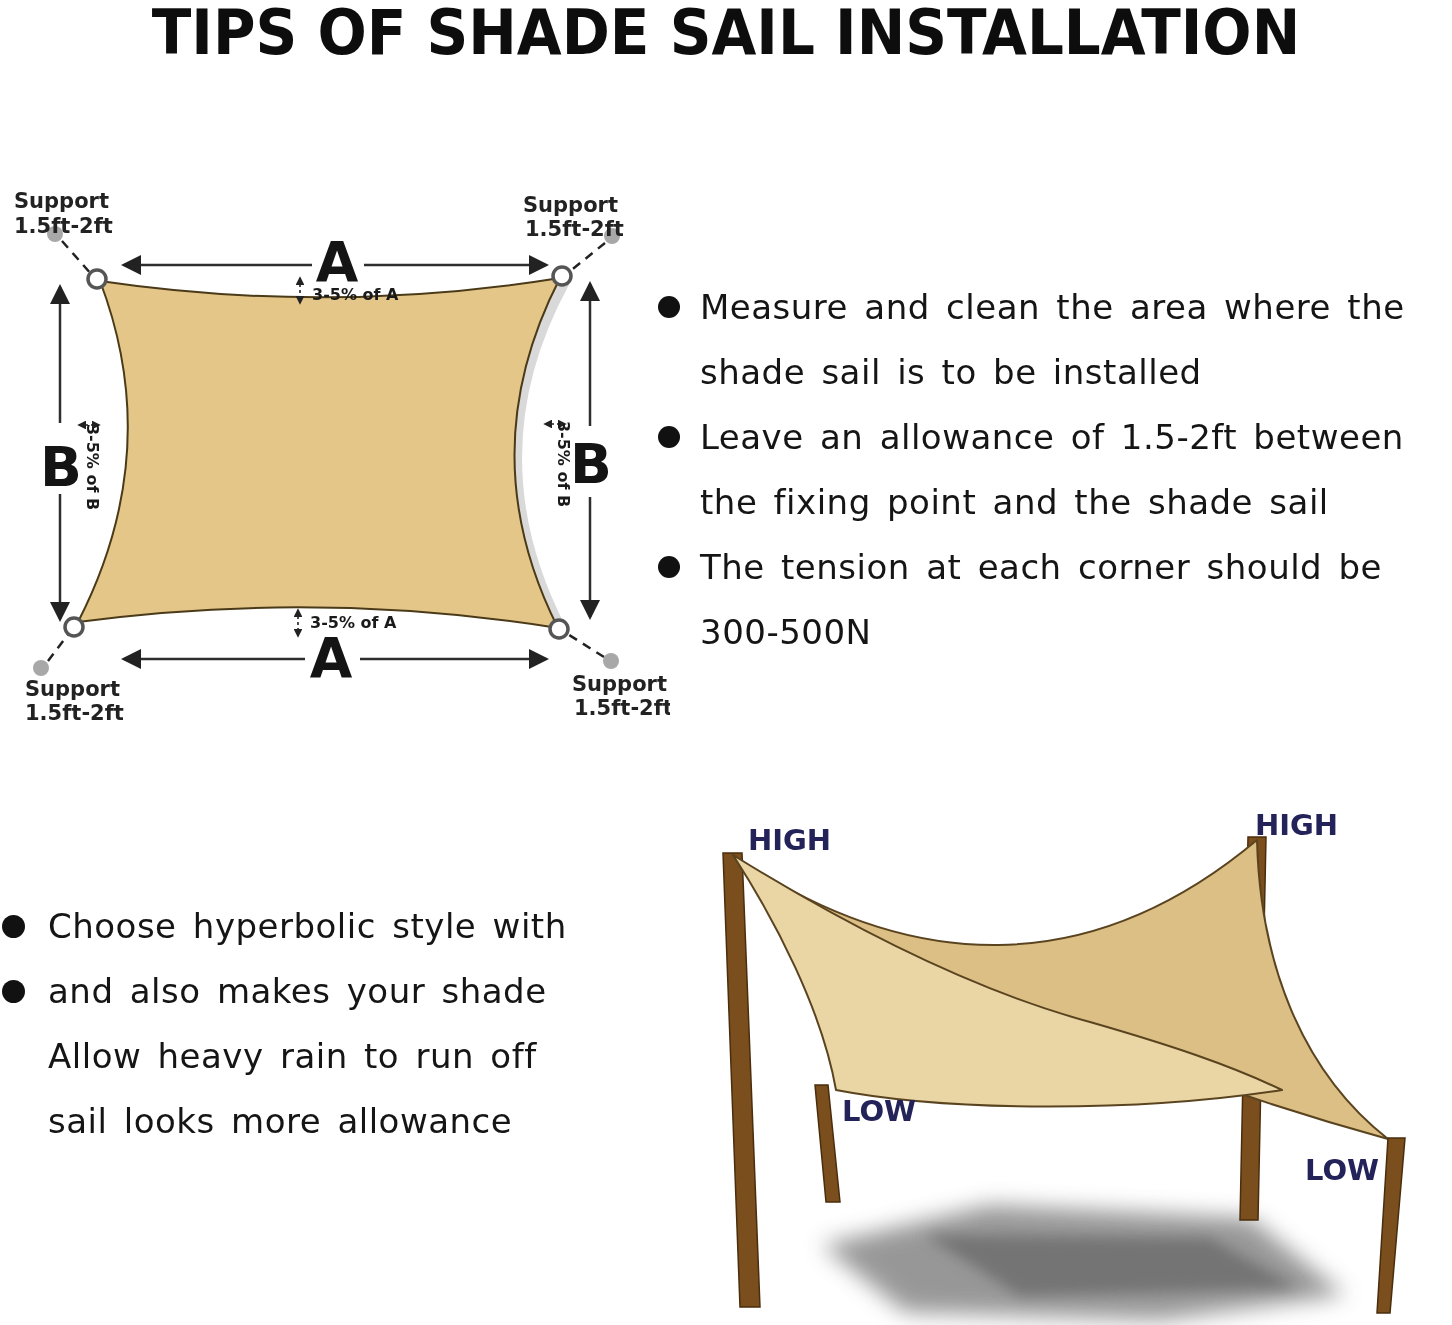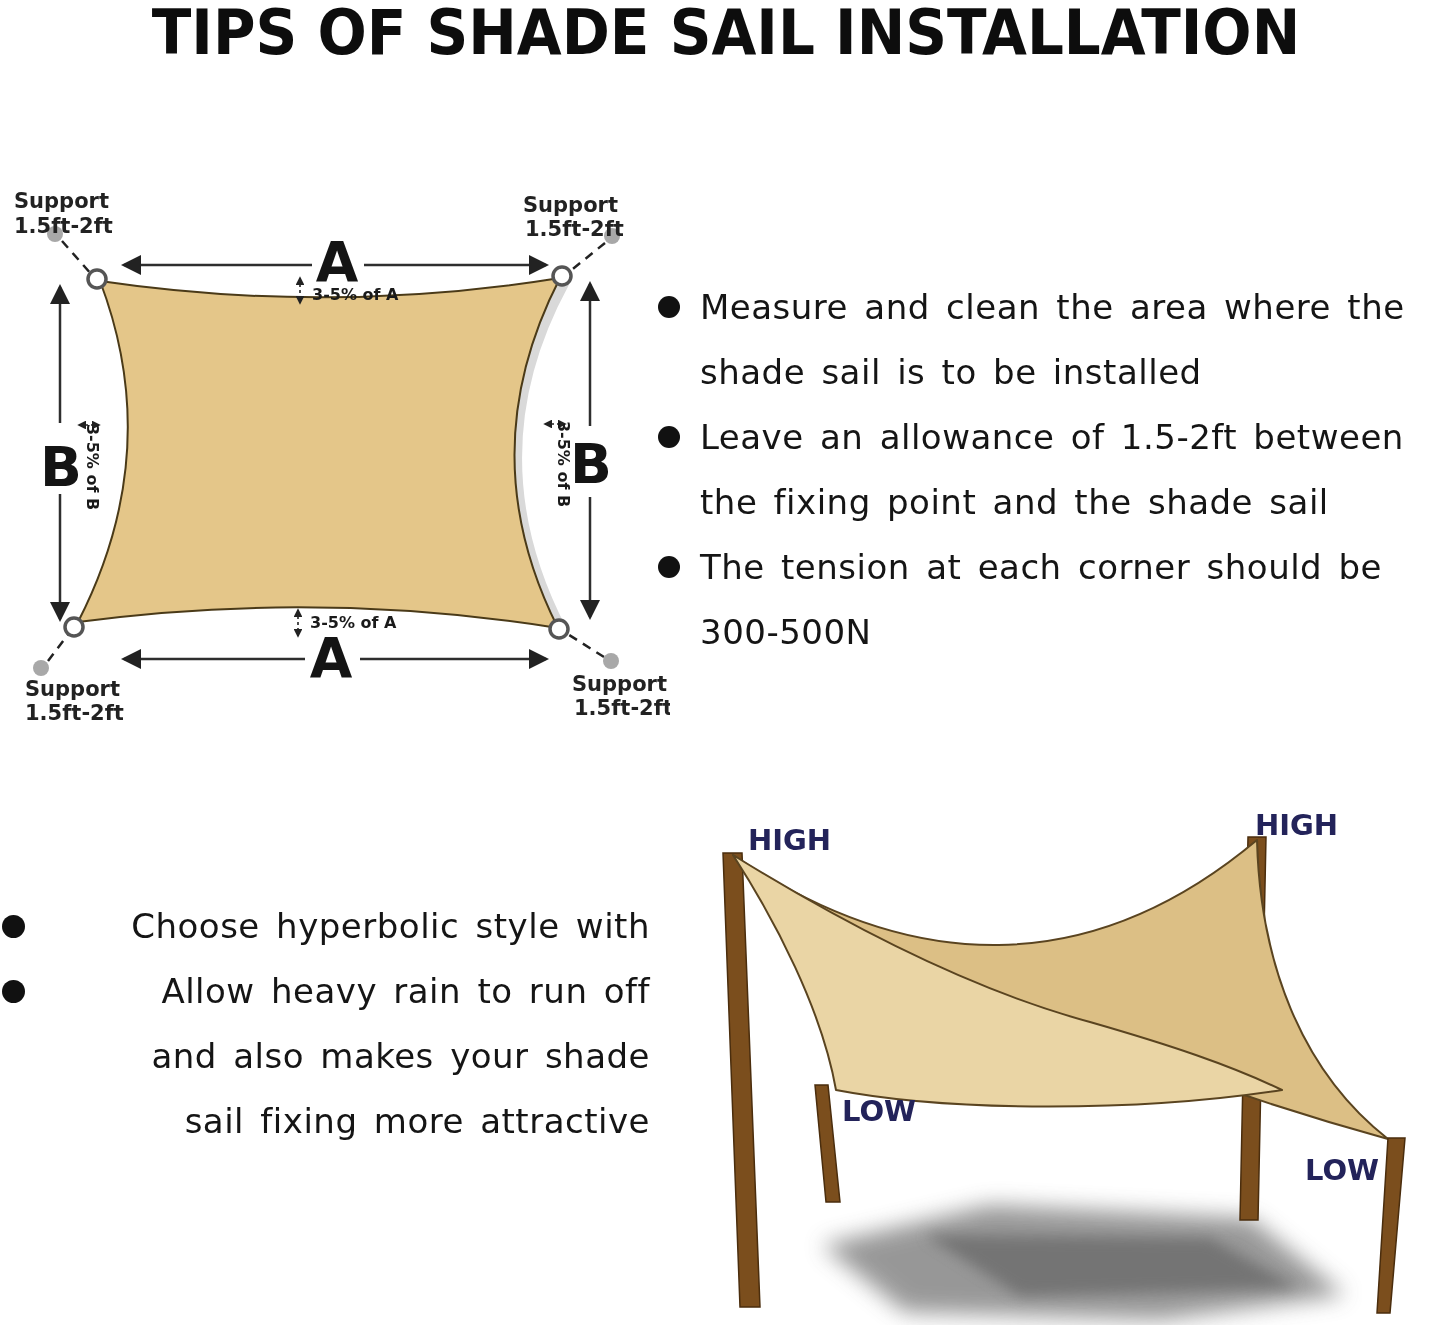--- a/index.html
+++ b/index.html
@@ -8,21 +8,21 @@
   .title{position:absolute;top:-4px;left:0;width:1452px;text-align:center;margin:0;
          font-size:58px;font-weight:bold;letter-spacing:0px;color:#0d0d0d;
          transform:scaleY(1.08);transform-origin:top center;white-space:nowrap;}
   .diagram{position:absolute;left:0px;top:180px;width:670px;height:555px;}
   .illus{position:absolute;left:690px;top:790px;width:762px;height:535px;}
   .tips{position:absolute;font-size:34px;line-height:65px;letter-spacing:0.5px;word-spacing:5px;color:#151515;}
   .tips-right{left:655px;top:275px;width:800px;}
   .tips-left{left:0px;top:894px;width:650px;}
   .tip{position:relative;}
   .tips-right .tip{padding-left:45px;}
-  .tips-left .tip{padding-left:48px;text-align:right;}
+  .tips-left .tip{padding-left:48px;}
   .bullet{position:absolute;left:3px;top:21px;width:22px;height:22px;border-radius:50%;background:#111;}
   .tips-left .bullet{left:2px;width:23px;height:23px;}
   .line{white-space:nowrap;}
   svg text{font-family:"DejaVu Sans",sans-serif;}
   .dimletter{font-size:55px;font-weight:bold;fill:#141414;}
   .offsetlabel{font-size:16px;font-weight:600;fill:#1a1a1a;}
   .supportlabel{font-size:21px;font-weight:bold;fill:#222;}
   .hilabel{font-size:29px;font-weight:600;}
 </style>
 </head>
@@ -113,23 +113,23 @@
     </div>
   </div>
 
   <div class="tips tips-left">
     <div class="tip">
       <span class="bullet"></span>
       <div class="line">Choose hyperbolic style with</div>
     </div>
     <div class="tip">
       <span class="bullet"></span>
+      <div class="line">and also makes your shade</div>
       <div class="line">Allow heavy rain to run off</div>
-      <div class="line">and also makes your shade</div>
-      <div class="line">sail fixing more attractive</div>
+      <div class="line">sail looks more allowance</div>
     </div>
   </div>
 
   <svg class="illus" viewBox="0 0 762 535">
     <defs>
       <filter id="blur12" x="-30%" y="-30%" width="160%" height="160%">
           <feGaussianBlur stdDeviation="11"></feGaussianBlur>
         </filter>
       <filter id="blur8" x="-30%" y="-30%" width="160%" height="160%">
           <feGaussianBlur stdDeviation="7"></feGaussianBlur>

